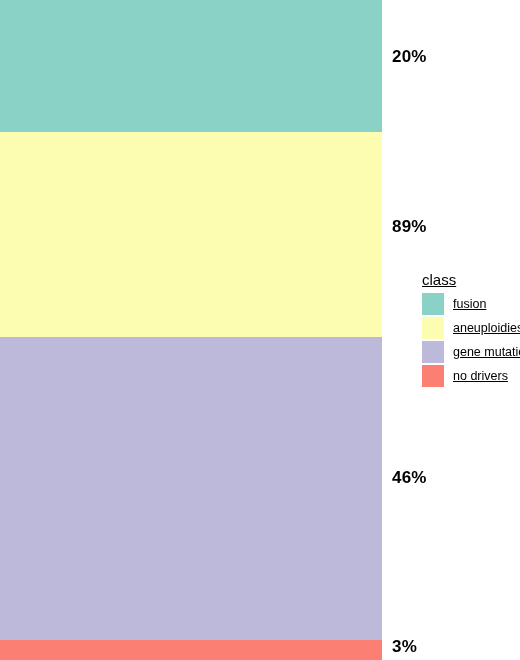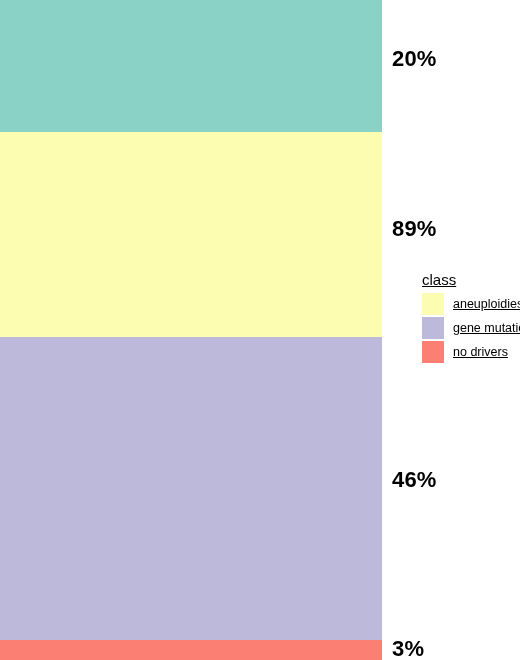--- a/index.html
+++ b/index.html
@@ -36,21 +36,21 @@
   }
   .bar-segment {
     width: 100%;
     flex: 0 0 auto;
   }
 
   
   .value-label {
     position: absolute;
     left: 392px;
-    font-size: 22px;
+    font-size: 17px;
     font-weight: bold;
     color: #000000;
     letter-spacing: 0.2px;
     white-space: nowrap;
     line-height: 1;
   }
 
   
   #legend {
     position: absolute;
@@ -98,20 +98,24 @@
   </div>
 
   <div class="value-label" style="top:48px;">20%</div>
   <div class="value-label" style="top:218px;">89%</div>
   <div class="value-label" style="top:469px;text-align:right;">46%</div>
   <div class="value-label" style="top:638px;">3%</div>
 
   <div id="legend">
     <div id="legend-title">class</div>
 
+    <div class="legend-row">
+      <span class="legend-swatch" style="background-color: rgb(138, 210, 198);"></span>
+      <span class="legend-label">fusion</span>
+    </div>
 
     <div class="legend-row">
       <span class="legend-swatch" style="background-color: rgb(253, 253, 177);"></span>
       <span class="legend-label">aneuploidies</span>
     </div>
 
     <div class="legend-row">
       <span class="legend-swatch" style="background-color: rgb(189, 185, 218);"></span>
       <span class="legend-label">gene mutations</span>
     </div>

